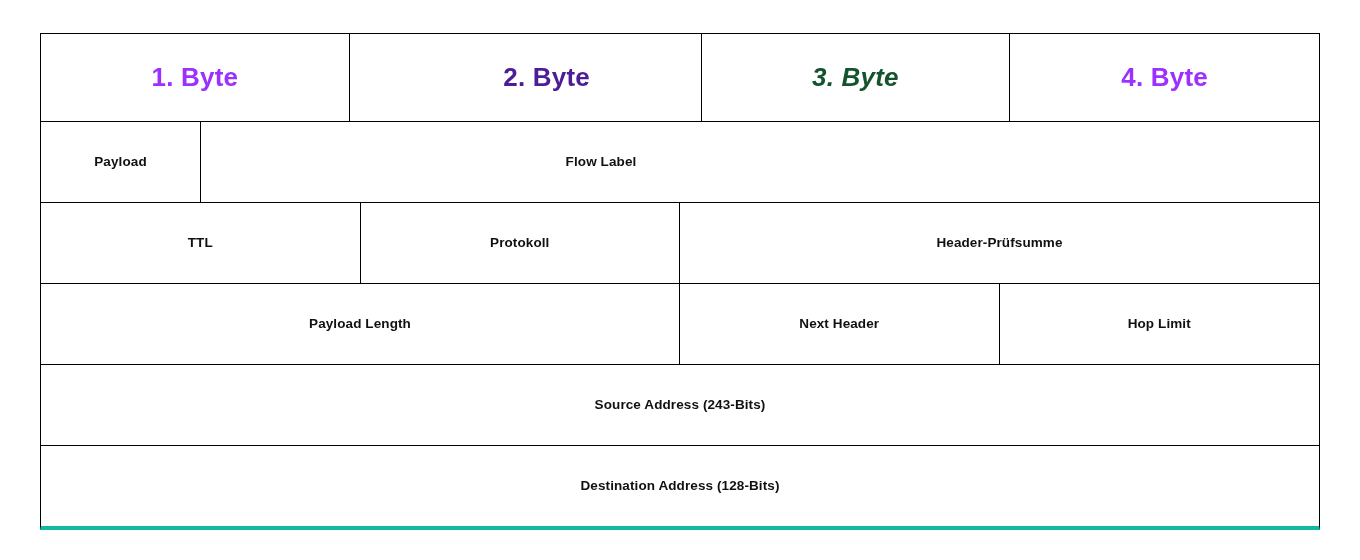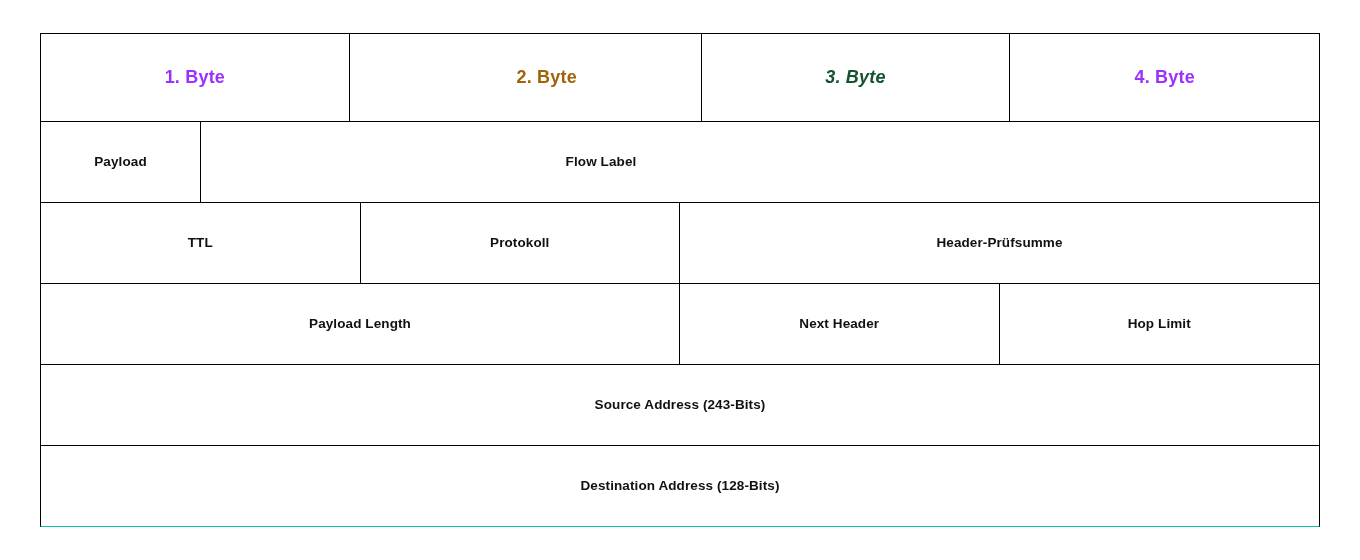--- a/index.html
+++ b/index.html
@@ -26,21 +26,21 @@
 
   .pkt-row {
     display: flex;
     width: 100%;
     box-sizing: border-box;
     border-left: 1px solid #000000;
     border-top: 1px solid #000000;
     border-right: 1px solid #000000;
   }
   .pkt-row.last-row {
-    border-bottom: 1px solid #14b8a6;
+    border-bottom: 4px solid #14b8a6;
   }
 
   .pkt-cell {
     box-sizing: border-box;
     display: flex;
     align-items: center;
     justify-content: center;
     text-align: center;
     height: 80px;
     border-right: 1px solid #000000;
@@ -50,41 +50,41 @@
     letter-spacing: 0.1px;
     line-height: 1.2;
   }
   .pkt-cell.no-right-border {
     border-right: none;
   }
 
   
   .pkt-row.header-row .pkt-cell {
     height: 87px;
-    font-size: 18px;
+    font-size: 26px;
     font-weight: bold;
     letter-spacing: 0.2px;
   }
 
   
   .w-1b { width: 320px; }
   .w-2b { width: 640px; }
   .w-full { width: 100%; }
   .w-version { width: 160px; }
   .w-traffic { width: 320px; }
   .w-flow { width: 800px; }
 </style>
 </head>
 <body>
 
 <div id="packet-diagram">
 
   <div class="pkt-row header-row">
     <div class="pkt-cell w-1b" style="color:#9B30FF;">1. Byte</div>
-    <div class="pkt-cell w-1b" style="color:#a16207;margin-left:43px;">2. Byte</div>
+    <div class="pkt-cell w-1b" style="color:#4c1d95;margin-left:43px;">2. Byte</div>
     <div class="pkt-cell w-1b" style="color:#14532d;font-style:italic;">3. Byte</div>
     <div class="pkt-cell w-1b no-right-border" style="color:#9B30FF;">4. Byte</div>
   </div>
 
   <div class="pkt-row">
     <div class="pkt-cell w-version">Payload</div>
     <div class="pkt-cell w-flow no-right-border">Flow Label</div>
   </div>
 
   <div class="pkt-row">

